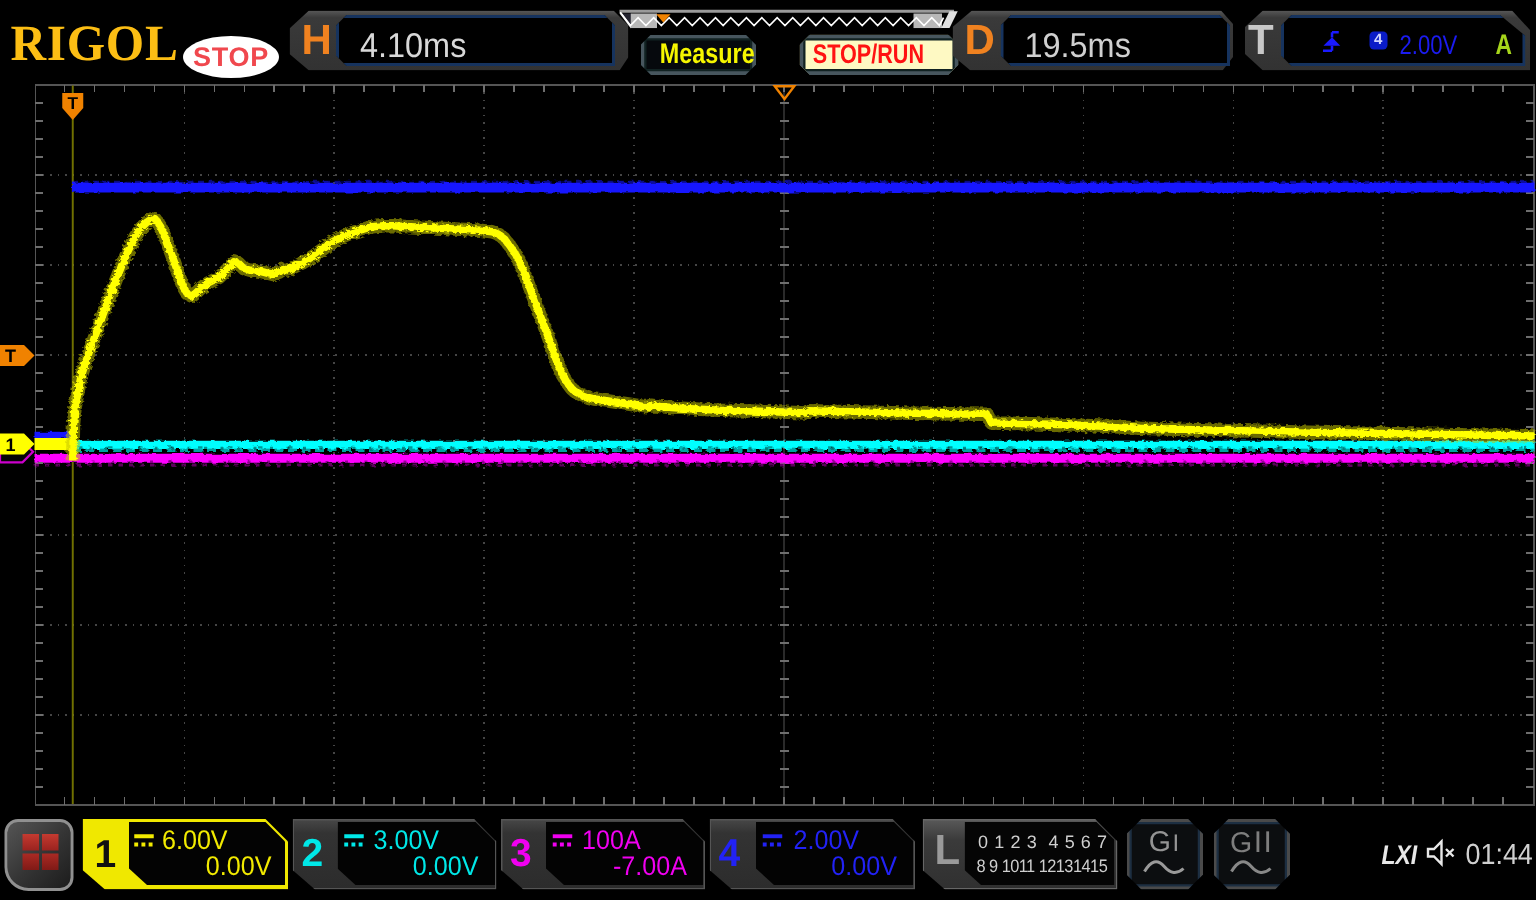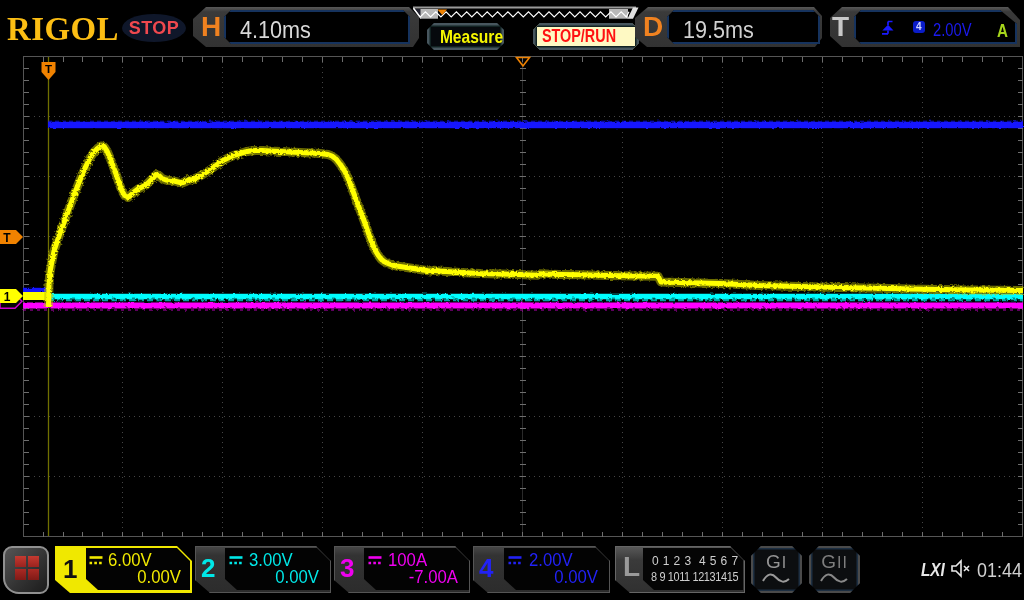--- a/index.html
+++ b/index.html
@@ -337,21 +337,21 @@
   <text x="7" y="241.5" font-size="12" font-weight="bold" fill="#000" text-anchor="middle" font-family="Liberation Sans">T</text>
 
   <polygon points="516.5,57.5 529.5,57.5 523,66" fill="none" stroke="#f08200" stroke-width="1.6"></polygon>
 
   <polygon points="41.5,62 55.5,62 55.5,72 48.5,80 41.5,72" fill="#f08200"></polygon>
   <text x="48.5" y="72.5" font-size="11.5" font-weight="bold" fill="#000" text-anchor="middle" font-family="Liberation Sans">T</text>
 </svg>
 
 <div class="abs" style="left:0;top:0;width:1024px;height:56px;background:#000">
   <div class="abs" style="left:7px;top:10px;font-family:'Liberation Serif',serif;font-weight:bold;font-size:35px;color:#fcbe14;letter-spacing:0.5px;transform:scale(0.94,0.97);transform-origin:left top">RIGOL</div>
-  <div class="abs" style="left:122px;top:14px;width:64px;height:28px;background:#0f172a;border-radius:50%;text-align:center;line-height:28px;font-size:18px;font-weight:bold;color:#f0484e;letter-spacing:0.5px">STOP</div>
+  <div class="abs" style="left:122px;top:24px;width:64px;height:28px;background:#ffffff;border-radius:50%;text-align:center;line-height:28px;font-size:18px;font-weight:bold;color:#f0484e;letter-spacing:0.5px">STOP</div>
 
   <div class="abs panel" style="left:193px;top:7px;width:226px;height:40px;clip-path:polygon(13px 0,216px 0,100% 10px,100% 31px,220px 100%,13px 100%,0 29px,0 12px)"></div>
   <div class="abs" style="left:201px;top:13px;font-size:28px;font-weight:bold;color:#f08220;line-height:28px">H</div>
   <div class="abs ibox" style="left:224px;top:10px;width:186px;height:34px;clip-path:polygon(7px 0,179px 0,100% 7px,100% 100%,7px 100%,0 calc(100% - 7px),0 7px)"></div>
   <div class="abs" style="left:240px;top:17px;font-size:23px;color:#d8d8d8;transform:scaleX(0.94);transform-origin:left">4.10ms</div>
 
   <svg class="abs" style="left:410px;top:4px" width="232" height="18" viewBox="410 4 232 18">
     <line x1="413" y1="7.5" x2="636" y2="7.5" stroke="#9a9a9a" stroke-width="2"></line>
     <polygon points="414,9 421,18.5 421,9" fill="#23232f"></polygon>
     <line x1="413.5" y1="8.5" x2="421" y2="18.5" stroke="#e8e8e8" stroke-width="1.3"></line>
@@ -439,21 +439,21 @@
 <div class="abs" style="left:643px;top:548px;width:100px;height:42px;background:#050505;clip-path:polygon(0 0,calc(100% - 12px) 0,100% 12px,100% 100%,11px 100%,0 calc(100% - 10px))"></div>
 <div class="abs" style="left:652px;top:554px;font-size:12px;color:#cfcfcf;letter-spacing:0.4px">0 1 2 3&nbsp; 4 5 6 7</div>
 <div class="abs" style="left:651px;top:569.5px;font-size:12px;color:#cfcfcf;letter-spacing:-0.4px;transform:scaleX(0.91);transform-origin:left">8 9 1011 12131415</div>
 
 <div class="abs" style="left:751px;top:546px;width:51px;height:47px;background:#0c0e10;clip-path:polygon(10px 0,calc(100% - 10px) 0,100% 10px,100% calc(100% - 10px),calc(100% - 10px) 100%,10px 100%,0 calc(100% - 10px),0 10px);box-shadow:inset 0 0 0 2px #4a4a4a,inset 0 0 0 3.5px #1d2f42"></div>
 <div class="abs" style="left:751px;top:551px;width:51px;text-align:center;font-size:19px;color:#949494;letter-spacing:1px">G<span style="font-size:16px">I</span></div>
 <svg class="abs" style="left:762px;top:570px" width="28" height="14" viewBox="0 0 28 14">
     <path d="M1,11 Q7.5,0 14,7.5 T27,9" fill="none" stroke="#9a9a9a" stroke-width="2"></path>
   </svg>
 <div class="abs" style="left:809px;top:546px;width:51px;height:47px;background:#0c0e10;clip-path:polygon(10px 0,calc(100% - 10px) 0,100% 10px,100% calc(100% - 10px),calc(100% - 10px) 100%,10px 100%,0 calc(100% - 10px),0 10px);box-shadow:inset 0 0 0 2px #4a4a4a,inset 0 0 0 3.5px #1d2f42"></div>
-<div class="abs" style="left:809px;top:551px;width:51px;text-align:center;font-size:19px;color:#7e7e7e;letter-spacing:1px">G<span style="font-size:16px">II</span></div>
+<div class="abs" style="left:809px;top:551px;width:51px;text-align:center;font-size:19px;color:#7e7e7e;letter-spacing:1px">G<span style="font-size:20px">II</span></div>
 <svg class="abs" style="left:820px;top:570px" width="28" height="14" viewBox="0 0 28 14">
     <path d="M1,11 Q7.5,0 14,7.5 T27,9" fill="none" stroke="#888" stroke-width="2"></path>
   </svg>
 
 <div class="abs" style="left:921px;top:560px;font-size:18px;font-weight:bold;font-style:italic;color:#e8e8e8;transform:scaleX(0.85);transform-origin:left">LXI</div>
 <svg class="abs" style="left:950px;top:559px" width="24" height="19" viewBox="0 0 24 19">
   <polygon points="2,7 6,7 11,2 11,17 6,12 2,12" fill="none" stroke="#e8e8e8" stroke-width="1.6"></polygon>
   <path d="M14,7 L19,12 M19,7 L14,12" stroke="#e8e8e8" stroke-width="1.6"></path>
 </svg>
 <div class="abs" style="left:977px;top:559px;font-size:19.5px;color:#d0d0d0;transform:scaleX(0.92);transform-origin:left">01:44</div>

